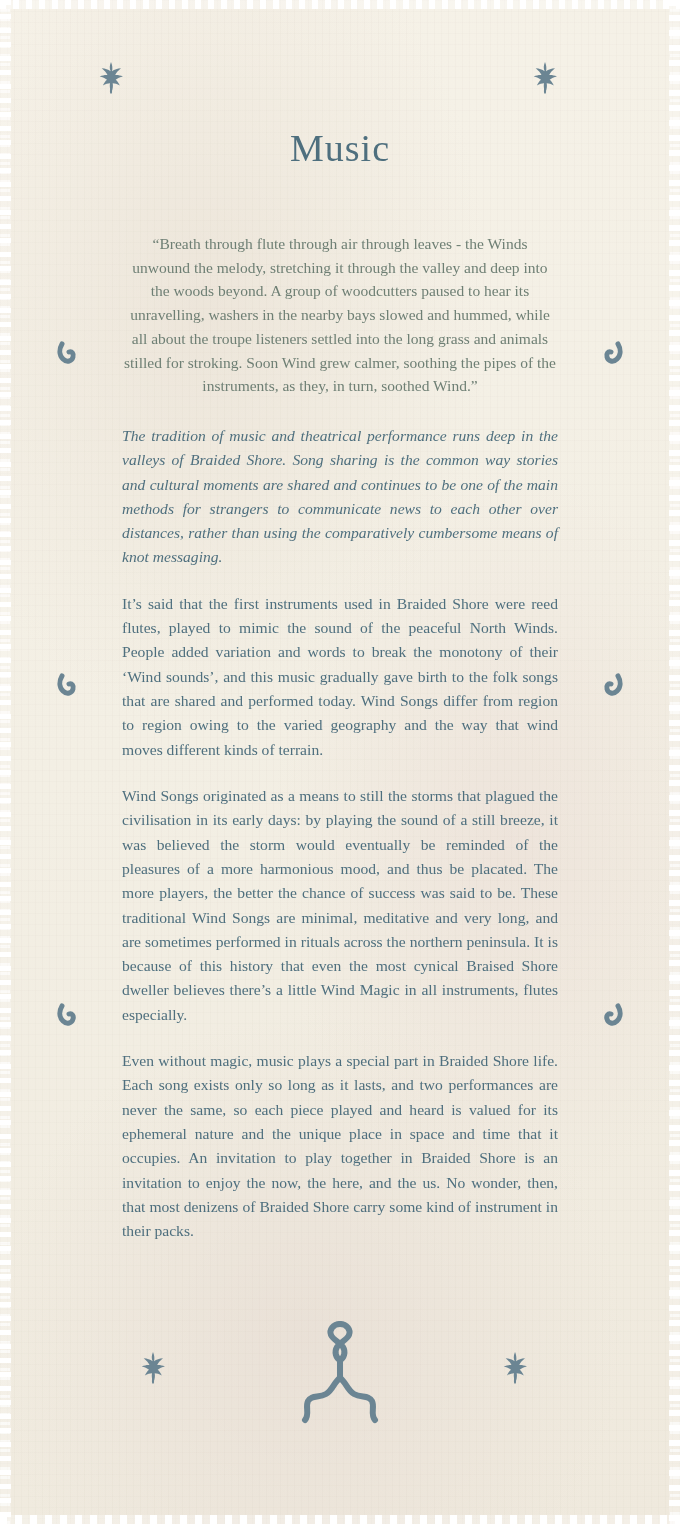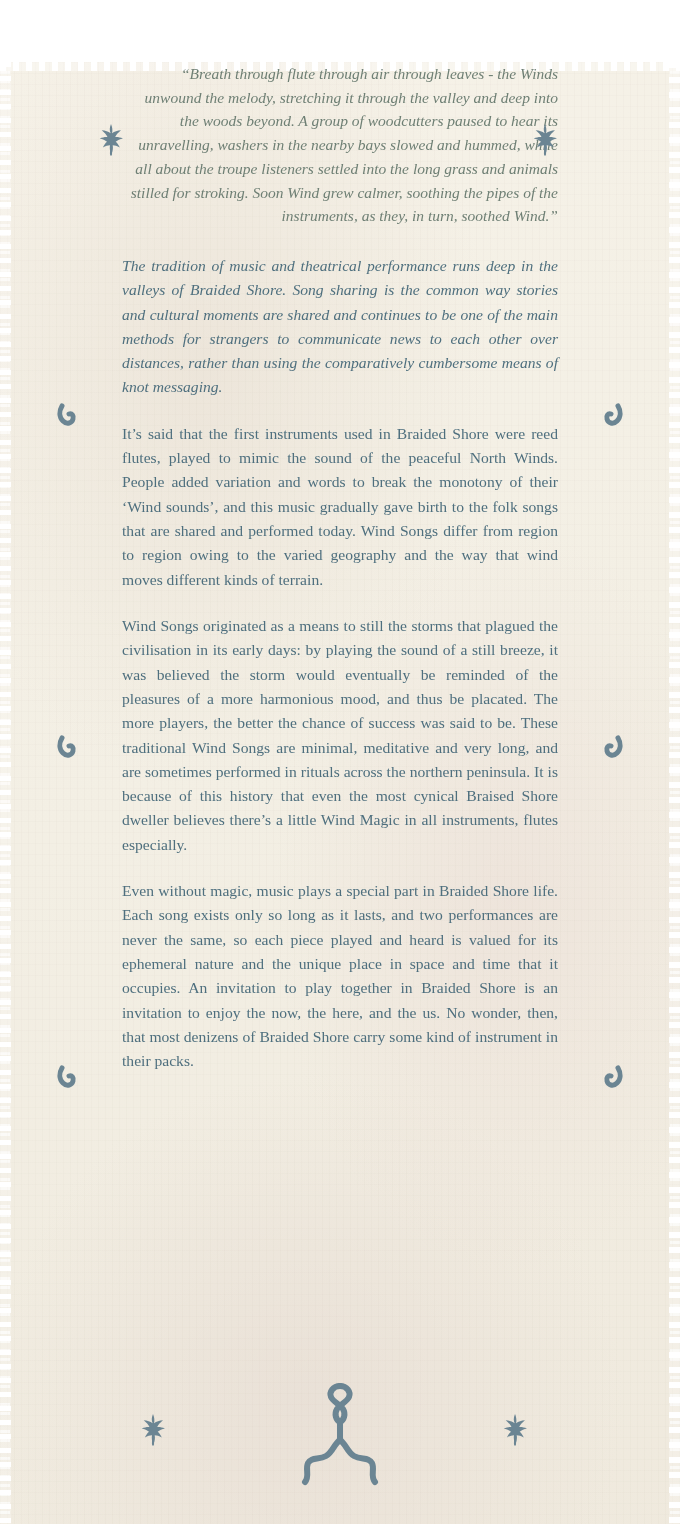--- a/index.html
+++ b/index.html
@@ -77,24 +77,23 @@
     letter-spacing: 1px;
     margin: 0;
     padding-top: 126px;
     font-weight: normal;
     font-family: "Liberation Serif", serif;
   }
 
   .quote {
     margin-top: 62px;
     color: #6e7f74;
-    font-style: italic;
     font-size: 15.5px;
     line-height: 1.53;
-    text-align: right;
+    text-align: center;
   }
 
   p.body {
     color: #4e6f7e;
     font-size: 15.6px;
     line-height: 1.56;
     text-align: justify;
     text-justify: inter-word;
     margin: 22px 0 0 0;
   }
@@ -194,20 +193,21 @@
     </svg>
   </div>
   <div class="orn flower-br">
     <svg width="26" height="32" viewBox="0 0 26 32" fill="currentColor">
       <path d="M13 0c1.4 3.2 1.7 6.4 1.1 9.2 2.3-1.6 5.3-2.6 8.9-2.9-2.7 2.2-4.7 4.5-5.8 6.8 2.4-.2 5 .3 7.8 1.5-3 .7-5.5 1.8-7.3 3.2 1.6 1.3 3 3.2 4.1 5.7-2.6-1.4-5-2.1-7.1-2.2.5 2.5.2 5.4-1 8.7H13c-1.2-3.3-1.5-6.2-1-8.7-2.1.1-4.5.8-7.1 2.2 1.1-2.5 2.5-4.4 4.1-5.7-1.8-1.4-4.3-2.5-7.3-3.2 2.8-1.2 5.4-1.7 7.8-1.5-1.1-2.3-3.1-4.6-5.8-6.8 3.6.3 6.6 1.3 8.9 2.9C11.3 6.4 11.6 3.2 13 0z"></path>
       <path d="M13 24c1.1 2.4 1.3 4.9.8 7.6h-1.6c-.5-2.7-.3-5.2.8-7.6z"></path>
     </svg>
   </div>
 
   <div class="content">
+    <h1 class="title">Music</h1>
 
     <div class="quote">“Breath through flute through air through leaves - the Winds unwound the melody, stretching it through the valley and deep into the woods beyond. A group of woodcutters paused to hear its unravelling, washers in the nearby bays slowed and hummed, while all about the troupe listeners settled into the long grass and animals stilled for stroking. Soon Wind grew calmer, soothing the pipes of the instruments, as they, in turn, soothed Wind.”</div>
 
     <p class="body first">The tradition of music and theatrical performance runs deep in the valleys of Braided Shore. Song sharing is the common way stories and cultural moments are shared and continues to be one of the main methods for strangers to communicate news to each other over distances, rather than using the comparatively cumbersome means of knot messaging.</p>
     <p class="body">It’s said that the first instruments used in Braided Shore were reed flutes, played to mimic the sound of the peaceful North Winds. People added variation and words to break the monotony of their ‘Wind sounds’, and this music gradually gave birth to the folk songs that  are shared and performed today. Wind Songs differ from region to region owing to the varied geography and the way that wind moves different kinds of terrain.</p>
     <p class="body">Wind Songs originated as a means to still the storms that plagued the civilisation in its early days: by playing the sound of a still breeze, it was believed the storm would eventually be reminded of the pleasures of a more harmonious mood, and thus be placated. The more players, the better the chance of success was said to be. These traditional Wind Songs are minimal, meditative and very long, and are sometimes performed in rituals across the northern peninsula. It is because of this history that even the most cynical Braised Shore dweller believes there’s a little Wind Magic in all instruments, flutes especially.</p>
     <p class="body">Even without magic, music plays a special part in Braided Shore life. Each song exists only so long as it lasts, and two performances are never the same, so each piece played and heard is valued for its ephemeral nature and the unique place in space and time that it occupies. An invitation to play together in Braided Shore is an invitation to enjoy the now, the here, and the us. No wonder, then, that most denizens of Braided Shore carry some kind of instrument in their packs.</p>
   </div>
 </div>
 

